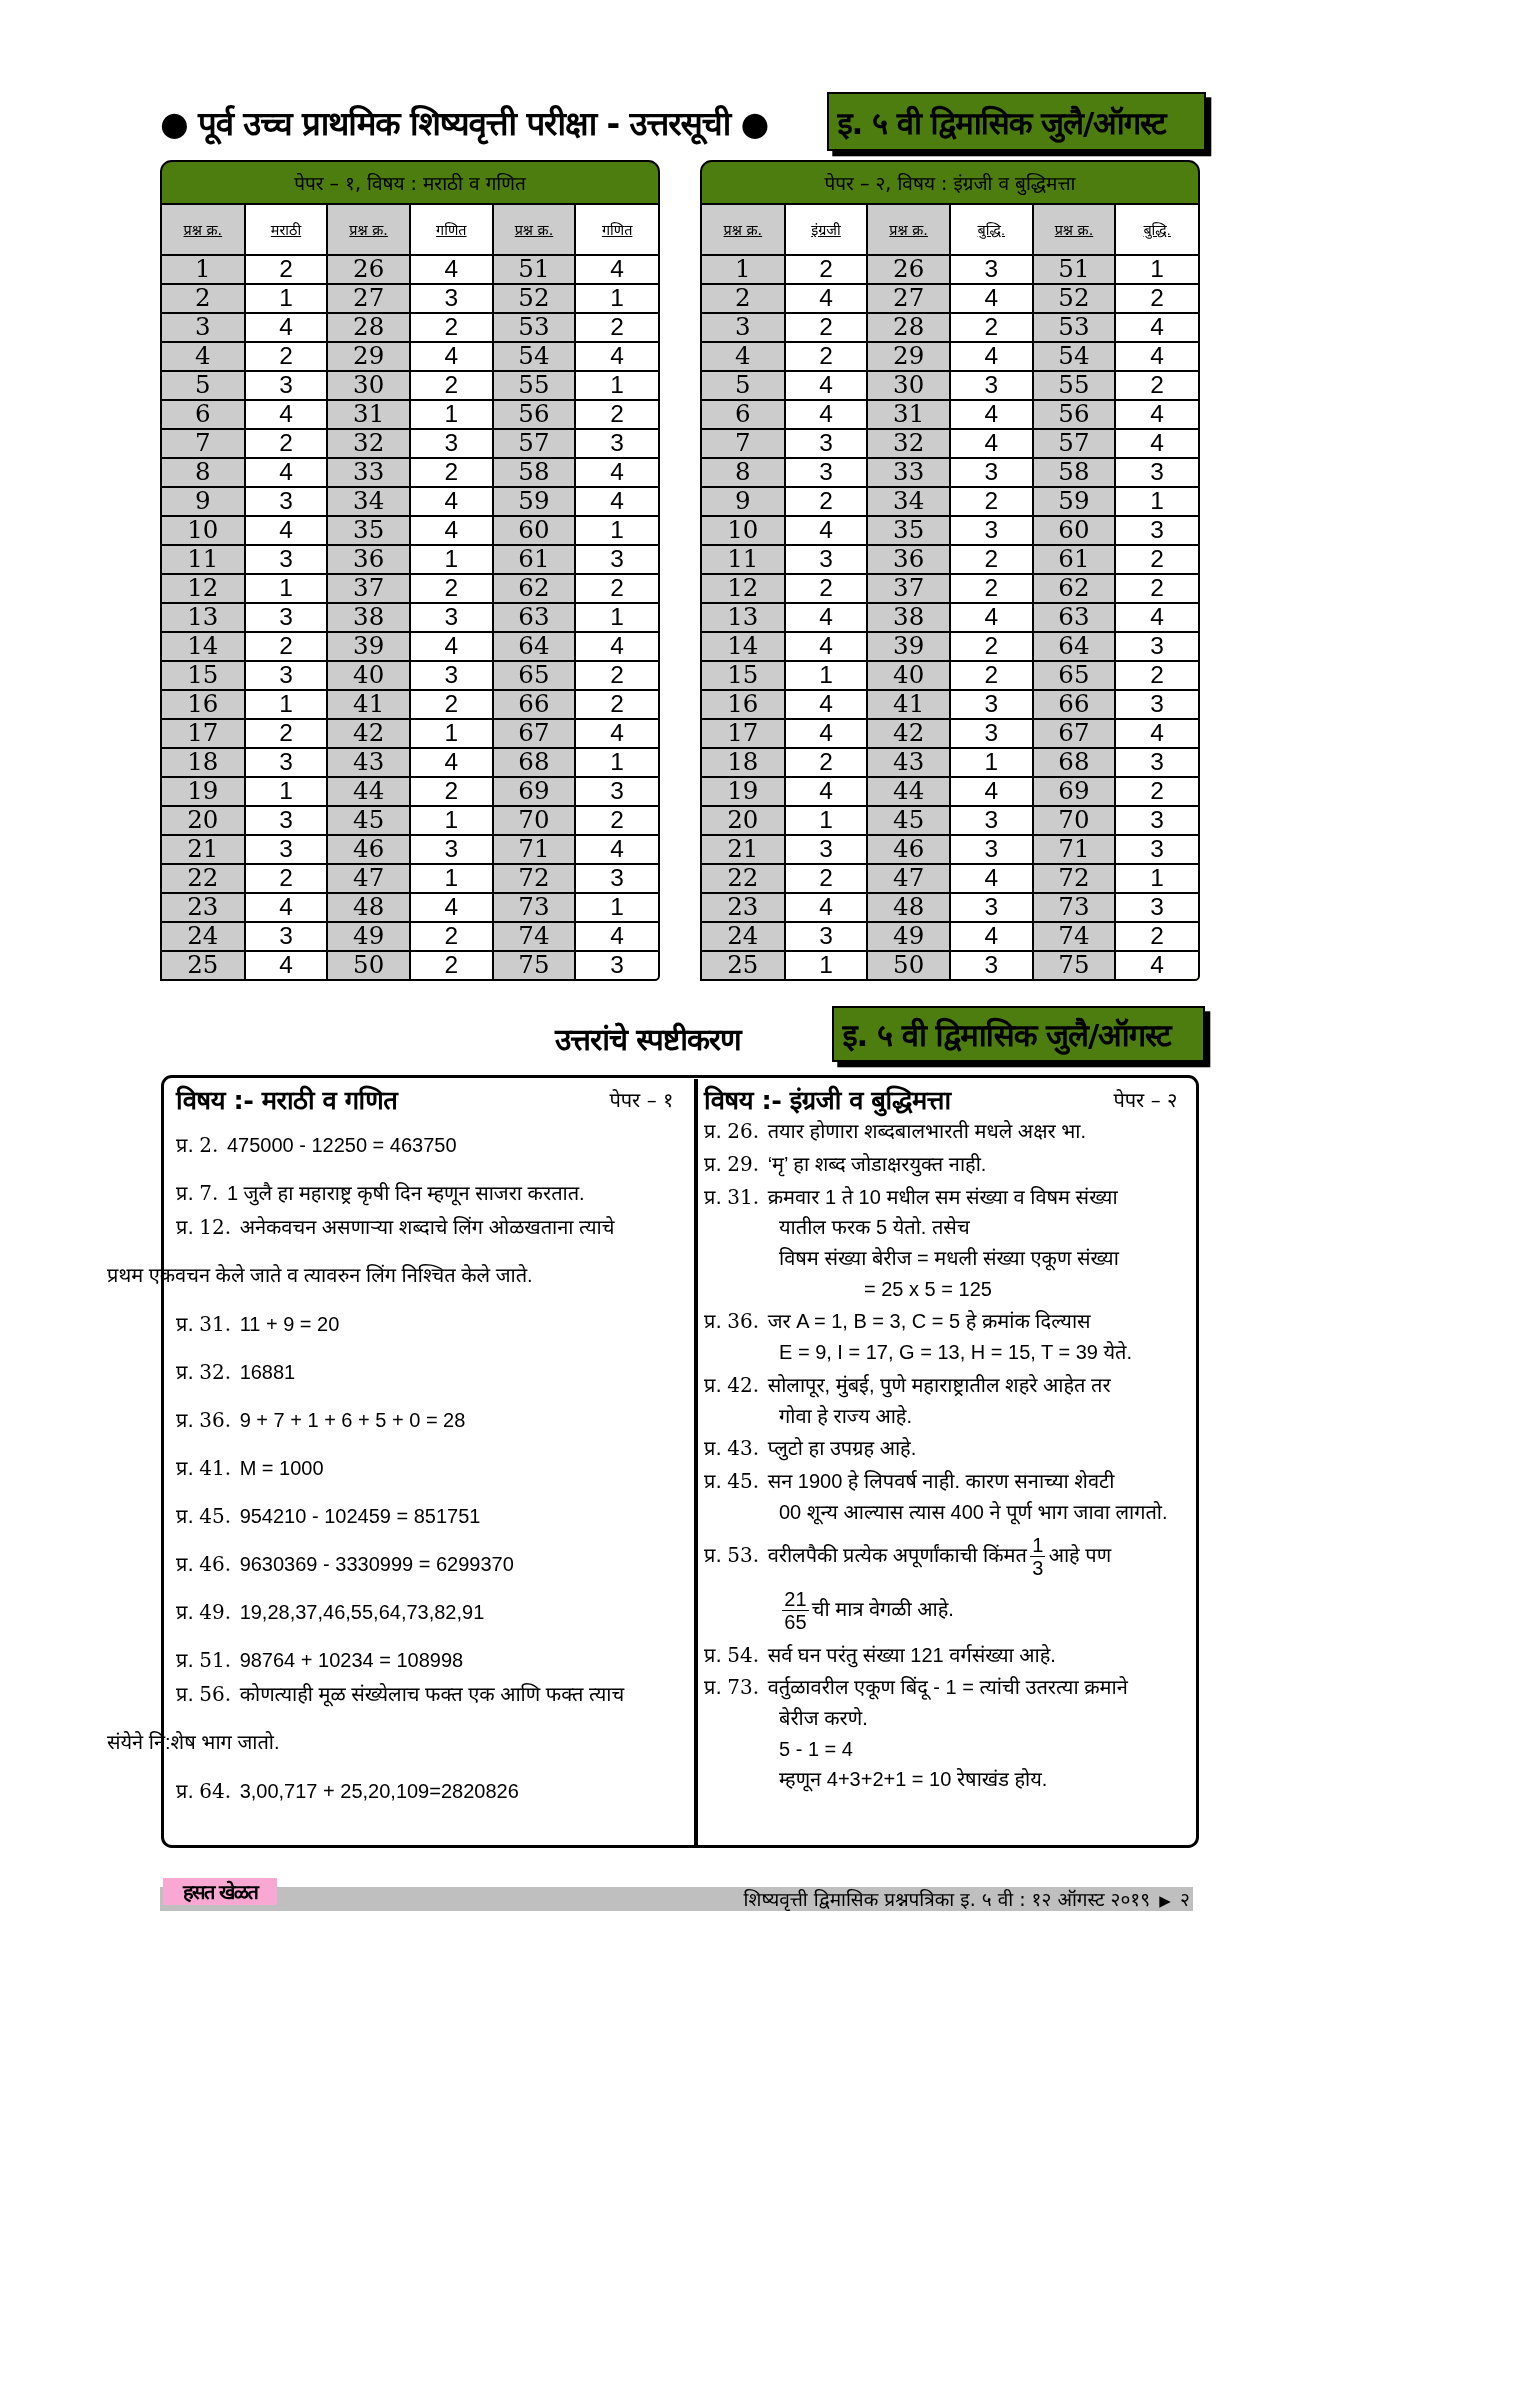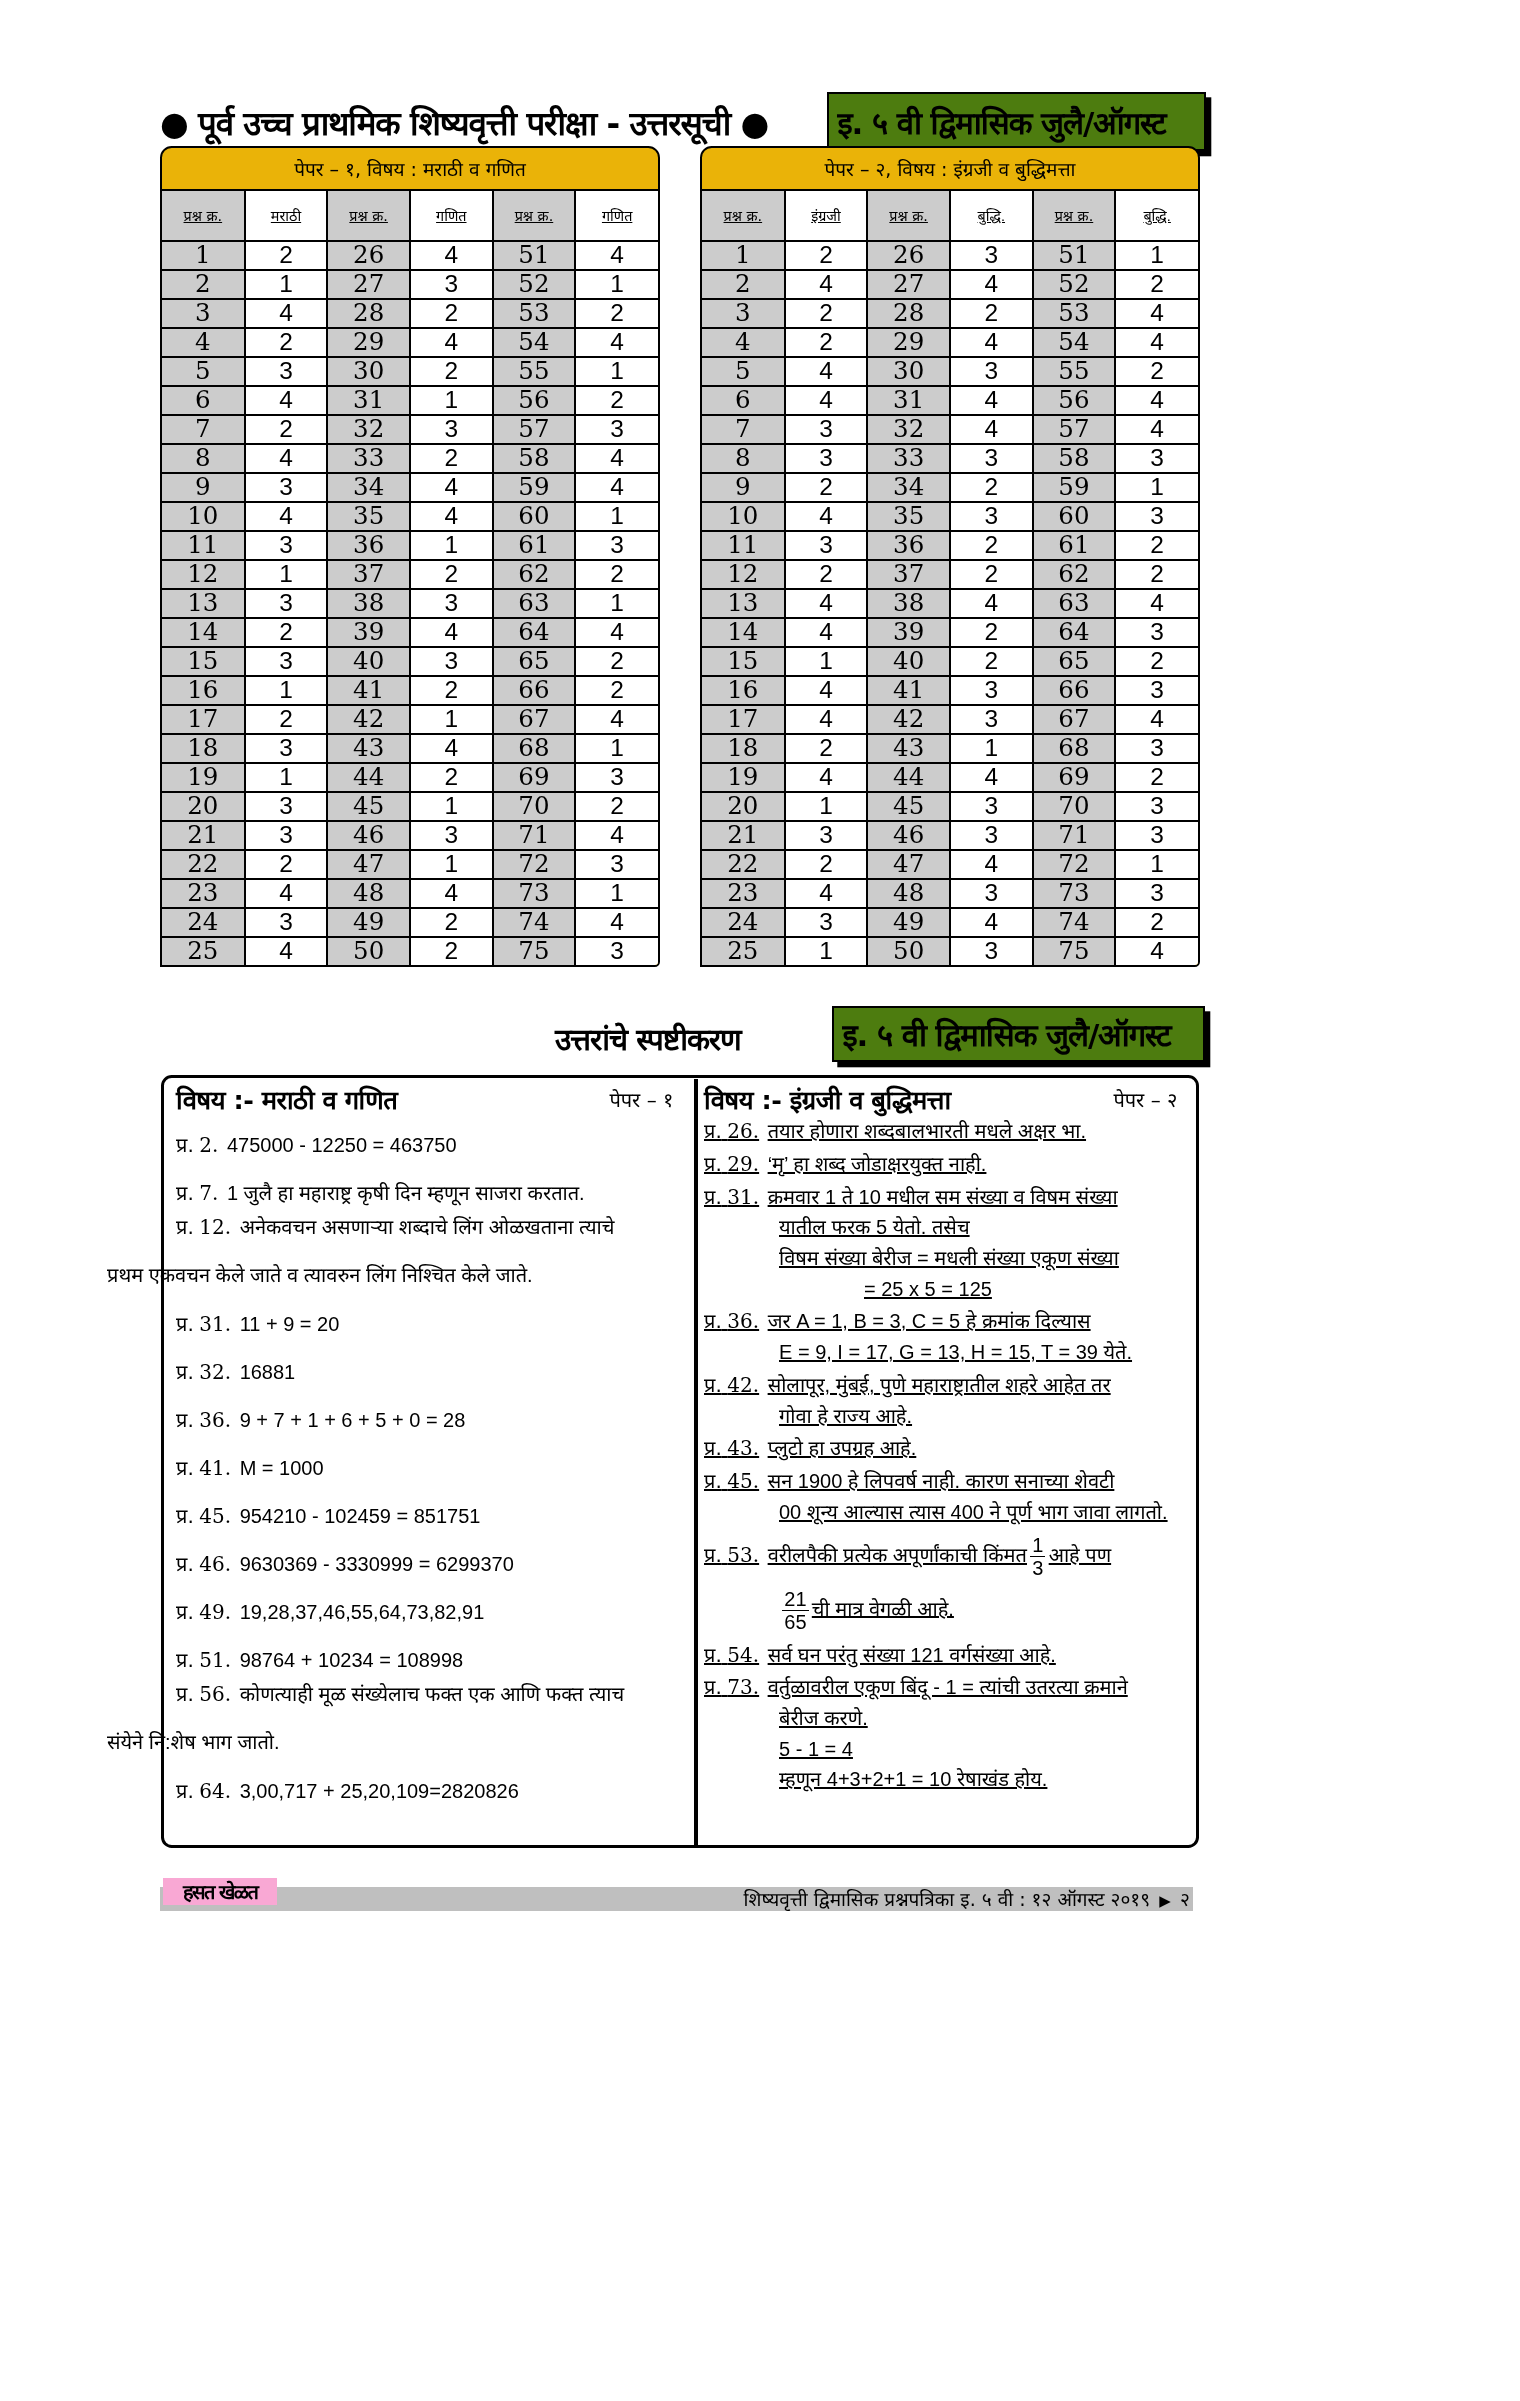--- a/index.html
+++ b/index.html
@@ -10,22 +10,22 @@
   .headline { position: absolute; left: 160px; top: 100px; font-size: 33px; font-weight: bold;
               font-family: "DejaVu Sans", sans-serif; letter-spacing: -1.1px; white-space: nowrap; }
   .title-box { position: absolute; border: 2.7px solid #000; background: #4d7c0f;
                box-shadow: 5.3px 5.3px 0 #000; font-family: "DejaVu Sans", sans-serif;
                font-weight: bold; font-size: 31px; white-space: nowrap; padding: 0 8.5px;
                display: flex; align-items: center; letter-spacing: -1.1px; }
   .title-box.top { left: 827px; top: 92px; width: 358px; height: 55px; }
   .title-box.mid { left: 832px; top: 1006px; width: 352px; height: 52px; }
 
   
-  .ans-panel { position: absolute; top: 146px; width: 496px; border: 2.7px solid #000;
-               border-radius: 11.7px 11.7px 5.3px 0; background: #eab308; overflow: hidden; }
+  .ans-panel { position: absolute; top: 160px; width: 496px; border: 2.7px solid #000;
+               border-radius: 11.7px 11.7px 5.3px 0; background: #4d7c0f; overflow: hidden; }
   .ans-panel.p1 { left: 160px; }
   .ans-panel.p2 { left: 700px; }
   .ans-panel .panel-title { height: 41px; display: flex; align-items: center; justify-content: center;
                 font-family: "DejaVu Sans", sans-serif; font-size: 19px; border-bottom: 2.7px solid #000; }
   table.ans { width: 100%; border-collapse: collapse; table-layout: fixed; }
   table.ans th, table.ans td { border: 2.1px solid #000; text-align: center; padding: 0; }
   table.ans tr:first-child th { border-top: none; }
   table.ans th:first-child, table.ans td:first-child { border-left: none; }
   table.ans th:last-child, table.ans td:last-child { border-right: none; }
   table.ans tr:last-child td { border-bottom: none; }
@@ -48,21 +48,21 @@
   .col-head .subject { font-family: "DejaVu Sans", sans-serif; font-weight: bold; font-size: 25.6px; letter-spacing: -0.5px; }
   .col-head .paper { font-family: "DejaVu Sans", sans-serif; font-size: 20px; padding-right: 9.6px; }
   .item { font-size: 20px; line-height: 1; white-space: nowrap; }
   .item .pra { font-family: "DejaVu Sans", sans-serif; }
   .item .qno { font-family: "DejaVu Serif", "Liberation Serif", serif; margin-right: 8.5px; }
   .item .txt { font-family: "Liberation Sans", sans-serif; }
   .item .indent { display: block; padding-left: 75px; margin-top: 10.7px; }
   .col.left .item { height: 48px; display: flex; align-items: center; }
   .col.left .item.wrap { height: auto; display: block; }
   .col.left .item.wrap .line2 { display: block; margin-top: 28px; margin-bottom: 15px; }
-  .col.right .item { margin-bottom: 12.8px; white-space: nowrap; font-size: 20px; text-decoration: underline; }
+  .col.right .item { margin-bottom: 12.8px; white-space: nowrap; font-size: 20px; }
   .frac { display: inline-flex; flex-direction: column; align-items: center; vertical-align: middle;
           font-family: "Liberation Sans", sans-serif; font-size: 20px; line-height: 1; margin: 0 3.2px; }
   .frac .num { border-bottom: 1.6px solid #000; padding: 0 2.1px 1.1px; }
   .frac .den { padding-top: 1.1px; }
 
   
   .footer-bar { position: absolute; left: 160px; top: 1887px; width: 1033px; height: 23.5px; background: #bfbfbf; }
   .footer-logo { position: absolute; left: 163px; top: 1878px; font-family: "DejaVu Sans", sans-serif;
                  font-weight: bold; font-size: 20px; background: #f9a8d4; padding: 0 20px; letter-spacing: -1.6px; }
   .footer-text { position: absolute; right: 331px; top: 1886px; font-family: "DejaVu Sans", sans-serif;

